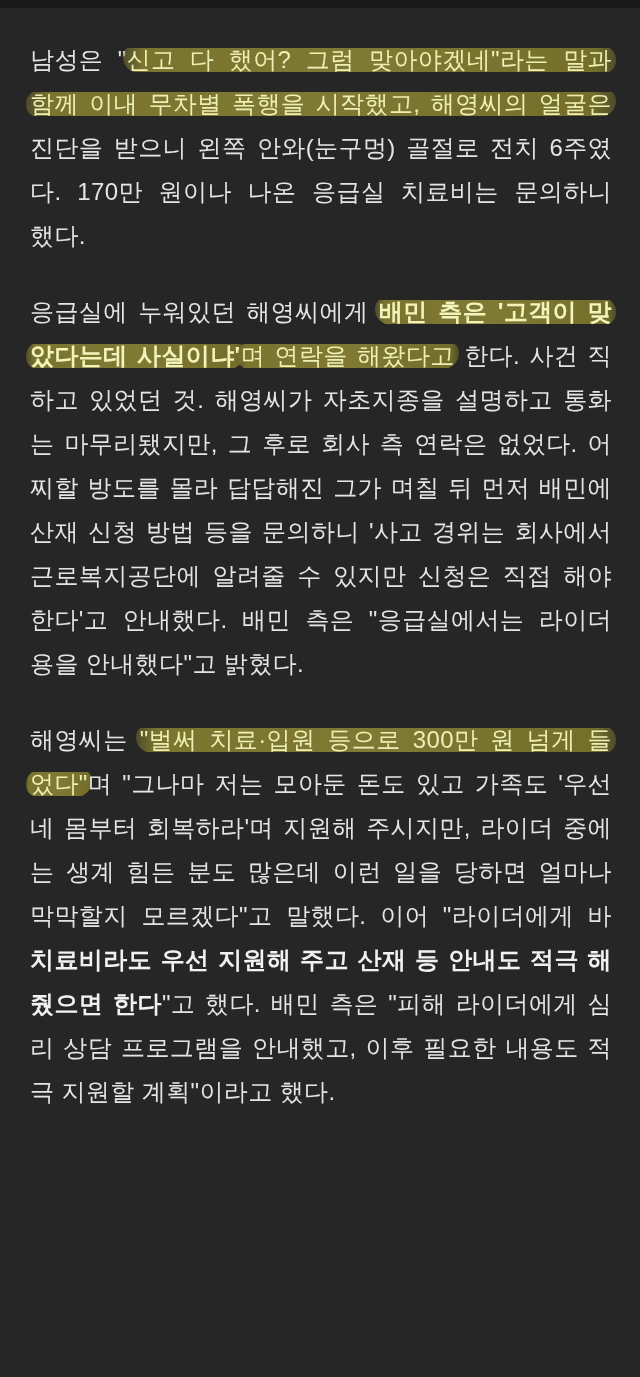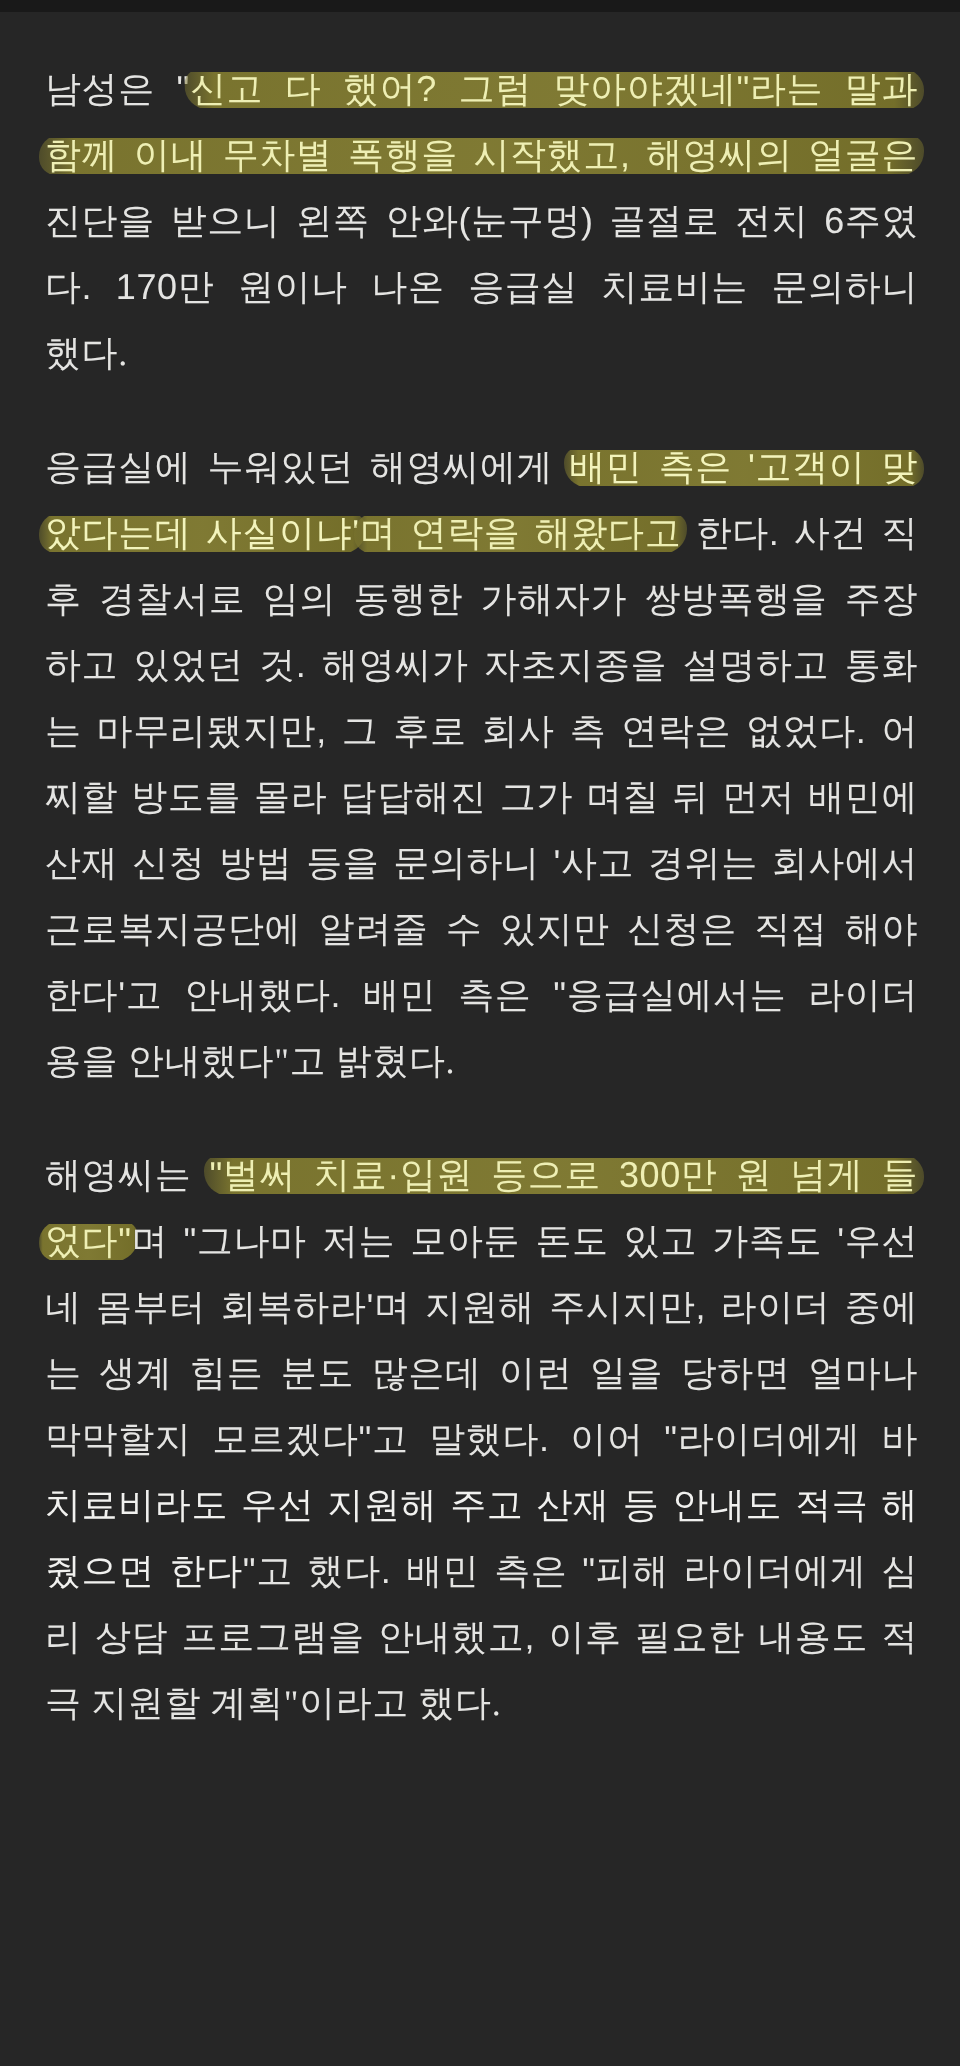--- a/index.html
+++ b/index.html
@@ -29,27 +29,26 @@
   }
   .line {
     height: 44px;
     text-align: justify;
     text-align-last: justify;
     white-space: nowrap;
     overflow: visible;
   }
   .line.last {
     text-align-last: left;
-    font-family: Liberation Serif, serif;
   }
   .seg {
     vertical-align: baseline;
   }
   .b {
-    font-weight: 400;
+    font-weight: 700;
     color: #f1f1ef;
   }
   
   .h {
     color: #eeefb4;
     background-image: linear-gradient(to right,
       rgba(126,120,47,0.45) 0%,
       rgba(126,120,47,0.95) 4%,
       rgba(132,126,52,0.95) 50%,
       rgba(120,114,42,0.95) 96%,
@@ -76,21 +75,20 @@
     <div class="paragraph">
       <div class="line"><span class="seg">남성은 "</span><span class="seg h">신고 다 했어? 그럼 맞아야겠네"라는 말과</span></div>
       <div class="line"><span class="seg h">함께 이내 무차별 폭행을 시작했고, 해영씨의 얼굴은</span></div>
       <div class="line"><span class="seg">진단을 받으니 왼쪽 안와(눈구멍) 골절로 전치 6주였</span></div>
       <div class="line"><span class="seg">다. 170만 원이나 나온 응급실 치료비는 문의하니</span></div>
       <div class="line last"><span class="seg">했다.</span></div>
     </div>
     <div class="paragraph">
       <div class="line"><span class="seg">응급실에 누워있던 해영씨에게 </span><span class="seg h b">배민 측은 '고객이 맞</span></div>
       <div class="line"><span class="seg h b">았다는데 사실이냐'</span><span class="seg h">며 연락을 해왔다고</span><span class="seg"> 한다. 사건 직</span></div>
-      <div class="line"><span class="seg">후 경찰서로 임의 동행한 가해자가 쌍방폭행을 주장</span></div>
       <div class="line"><span class="seg">하고 있었던 것. 해영씨가 자초지종을 설명하고 통화</span></div>
       <div class="line"><span class="seg">는 마무리됐지만, 그 후로 회사 측 연락은 없었다. 어</span></div>
       <div class="line"><span class="seg">찌할 방도를 몰라 답답해진 그가 며칠 뒤 먼저 배민에</span></div>
       <div class="line"><span class="seg">산재 신청 방법 등을 문의하니 '사고 경위는 회사에서</span></div>
       <div class="line"><span class="seg">근로복지공단에 알려줄 수 있지만 신청은 직접 해야</span></div>
       <div class="line"><span class="seg">한다'고 안내했다. 배민 측은 "응급실에서는 라이더</span></div>
       <div class="line last"><span class="seg">용을 안내했다"고 밝혔다.</span></div>
     </div>
     <div class="paragraph">
       <div class="line"><span class="seg">해영씨는 </span><span class="seg h">"벌써 치료·입원 등으로 300만 원 넘게 들</span></div>

